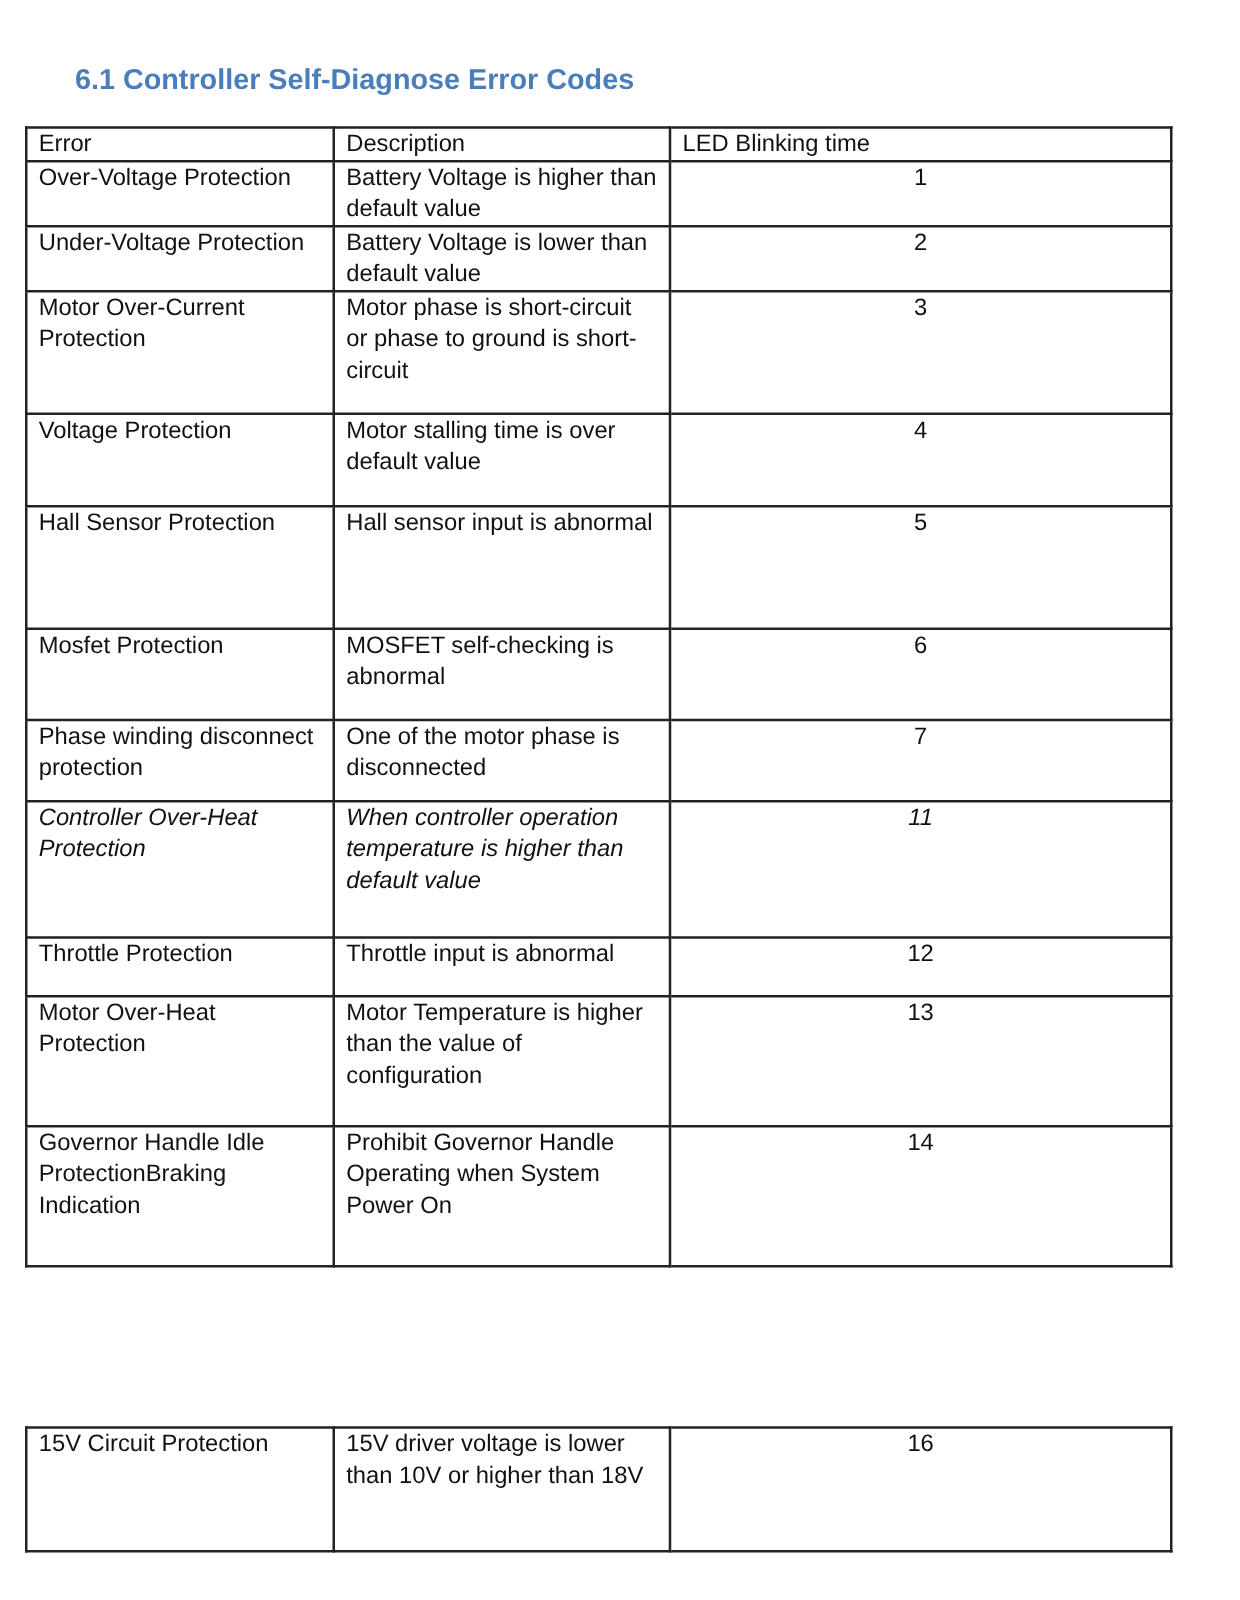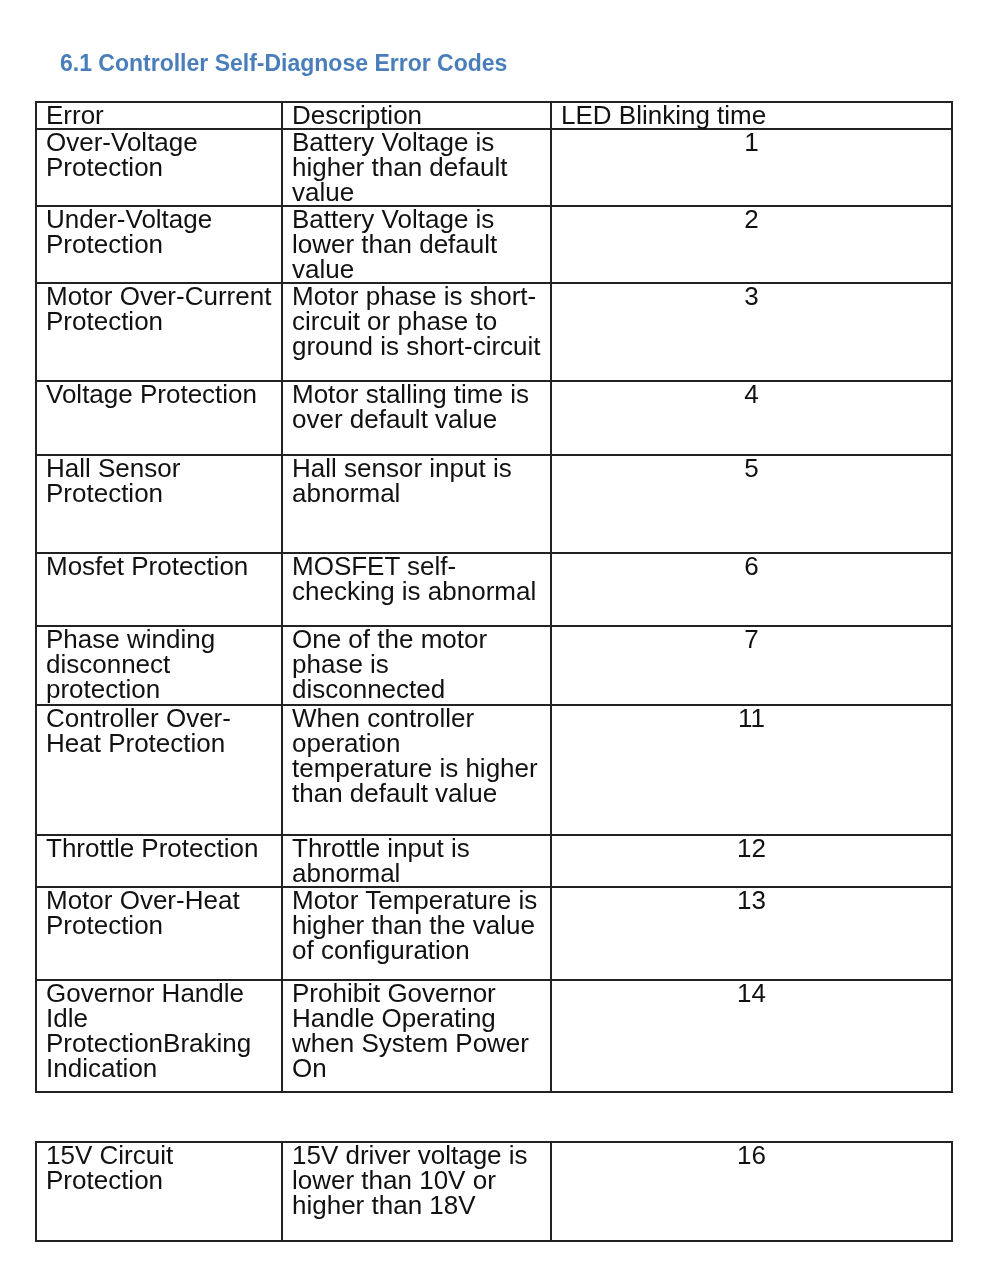--- a/index.html
+++ b/index.html
@@ -1,21 +1,21 @@
 <!DOCTYPE html>
 <html><head>
 <meta charset="utf-8">
 <style>
   html, body { margin:0; padding:0; background:#ffffff; }
   body { width:992px; height:1280px; position:relative; overflow:hidden;
          font-family:"Liberation Sans", sans-serif; color:#111; }
   .title { position:absolute; left:46px; top:36px; margin:14px;
            font-size:23px; font-weight:bold; color:#4a7ebb; }
-  table { position:absolute; left:35px; border-collapse:collapse; table-layout:fixed;
-          width:916px; font-size:26px; line-height:25px; }
+  table { position:absolute; left:20px; border-collapse:collapse; table-layout:fixed;
+          width:916px; font-size:19px; line-height:25px; }
   td { border:2px solid #222; vertical-align:top; padding:0 9px; }
   td.num { text-align:center; padding:0; }
   col.c1 { width:246px; } col.c2 { width:269px; } col.c3 { width:401px; }
   #t1 { top:101px; } #t2 { top:1141px; }
 </style>
 </head>
 <body>
 
 <h1 class="title">6.1 Controller Self-Diagnose Error Codes</h1>
 
@@ -54,36 +54,36 @@
       <tr style="height: 98px;">
         <td>Hall Sensor Protection</td>
         <td>Hall sensor input is abnormal</td>
         <td class="num">5</td>
       </tr>
       <tr style="height: 73px;">
         <td>Mosfet Protection</td>
         <td>MOSFET self-checking is abnormal</td>
         <td class="num">6</td>
       </tr>
-      <tr style="height: 79px;">
+      <tr style="height: 65px;">
         <td>Phase winding disconnect protection</td>
         <td>One of the motor phase is disconnected</td>
         <td class="num">7</td>
       </tr>
-      <tr style="height: 130px;">
+      <tr style="height: 109px; font-style: italic;">
         <td>Controller Over-Heat Protection</td>
         <td>When controller operation temperature is higher than default value</td>
         <td class="num">11</td>
       </tr>
       <tr style="height: 47px;">
         <td>Throttle Protection</td>
         <td>Throttle input is abnormal</td>
         <td class="num">12</td>
       </tr>
-      <tr style="height: 93px;">
+      <tr style="height: 104px;">
         <td>Motor Over-Heat Protection</td>
         <td>Motor Temperature is higher than the value of configuration</td>
         <td class="num">13</td>
       </tr>
       <tr style="height: 112px; margin-top: 20px;">
         <td>Governor Handle Idle ProtectionBraking Indication</td>
         <td>Prohibit Governor Handle Operating when System Power On</td>
         <td class="num">14</td>
       </tr>
     </tbody>

